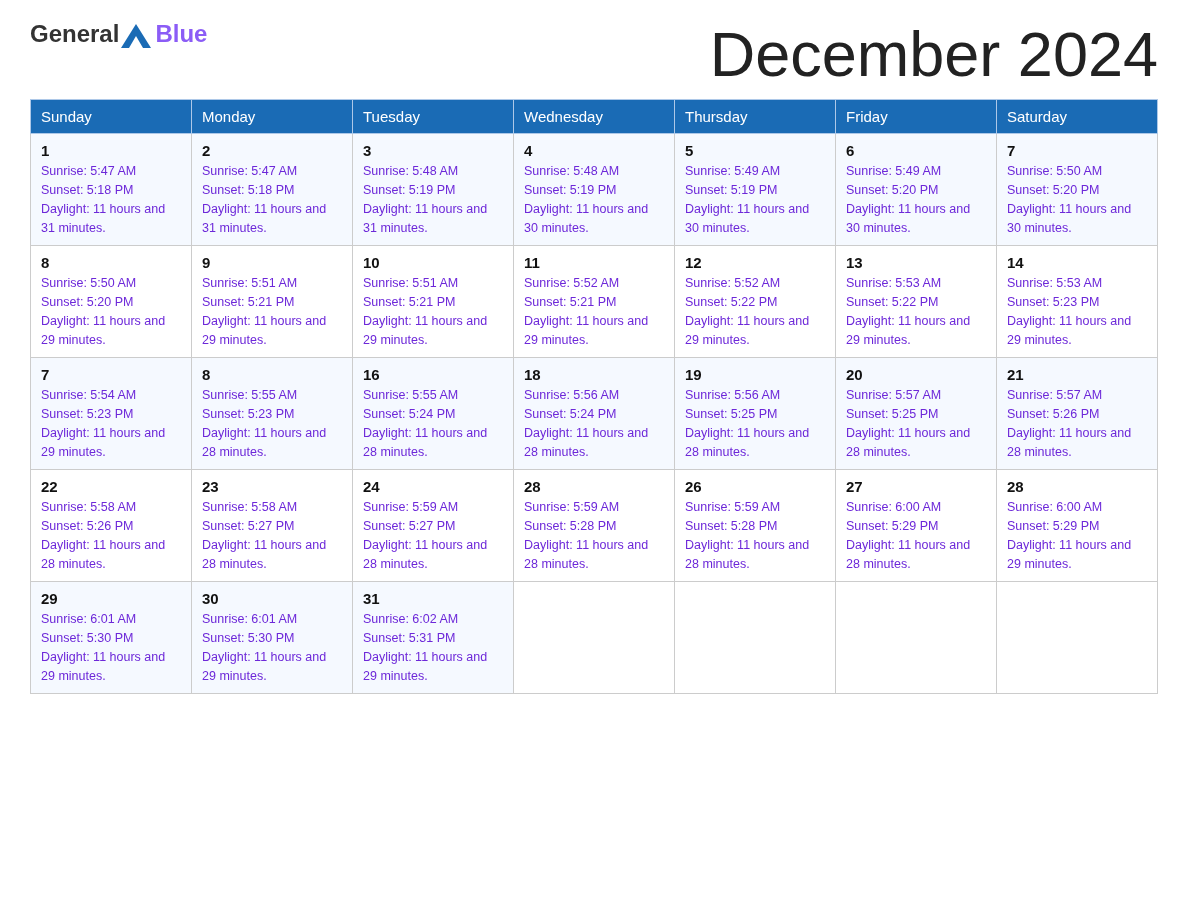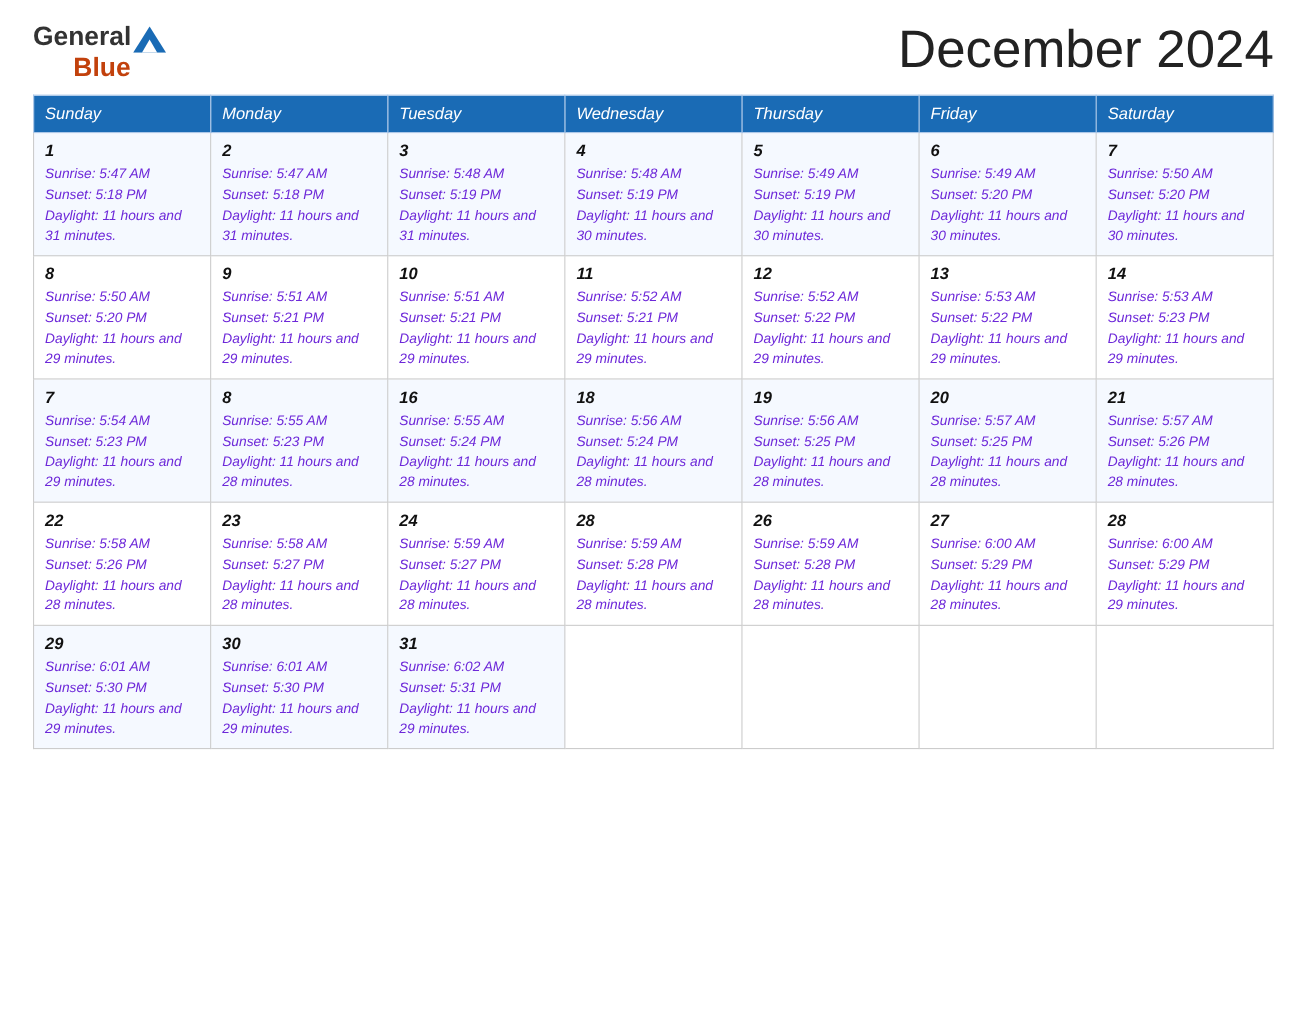--- a/index.html
+++ b/index.html
@@ -14,35 +14,34 @@
     .header {
       display: flex;
       align-items: flex-start;
       justify-content: space-between;
       margin-bottom: 10px;
     }
     .title-area {
       text-align: right;
     }
     .month-title {
-      font-size: 48px;
+      font-size: 63px;
       font-weight: 300;
       color: #222;
       line-height: 1.1;
     }
     .location-title {
       font-size: 20px;
       color: #444;
       margin-top: 4px;
     }
     .calendar-table {
       width: 100%;
       border-collapse: collapse;
       margin-top: 10px;
-      font-style: italic;
     }
     .calendar-table th {
       background-color: #1a6bb5;
       color: #fff;
       font-size: 15px;
       font-weight: normal;
       padding: 8px 10px;
       text-align: left;
       border: 1px solid #adc8e8;
     }
@@ -71,42 +70,42 @@
     .day-info {
       color: #6d28d9;
       line-height: 1.5;
       font-size: 12.5px;
     }
     .empty-cell {
       background: #fff !important;
     }
     .logo-wrapper {
       display: flex;
-      flex-direction: column;
-      align-items: center;
+      flex-direction: row;
+      align-items: flex-end;
     }
     .logo-line {
       display: flex;
       align-items: center;
     }
   </style>
 </head>
 <body>
 
 <div class="header">
   <div class="logo-wrapper">
     <div class="logo-line">
       <span style="font-size:24px;font-weight:bold;color:#333;">General</span>
       <svg width="30" height="28" viewBox="0 0 30 28" style="margin:0 2px;">
         <polygon points="0,28 15,4 30,28" fill="#1a6bb5"></polygon>
         <polygon points="8,28 15,16 22,28" fill="#fff"></polygon>
       </svg>
     </div>
     <div>
-      <span style="font-size:24px;font-weight:bold;color:#c2410c;margin-left:2px;">Blue</span>
+      <span style="font-size:24px;font-weight:bold;color:#8b5cf6;margin-left:2px;">Blue</span>
     </div>
   </div>
   <div class="title-area">
     <div class="month-title">December 2024</div>
   </div>
 </div>
 
 <table class="calendar-table">
   <thead>
     <tr>

